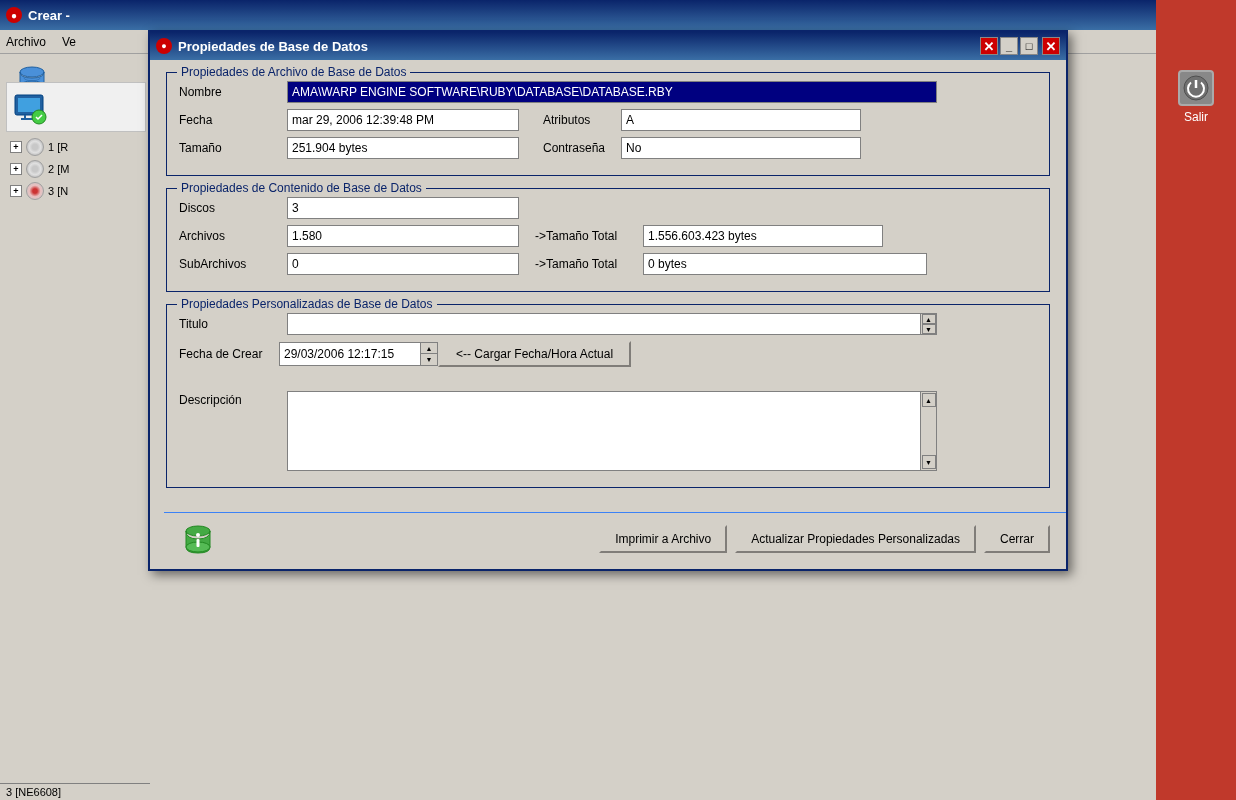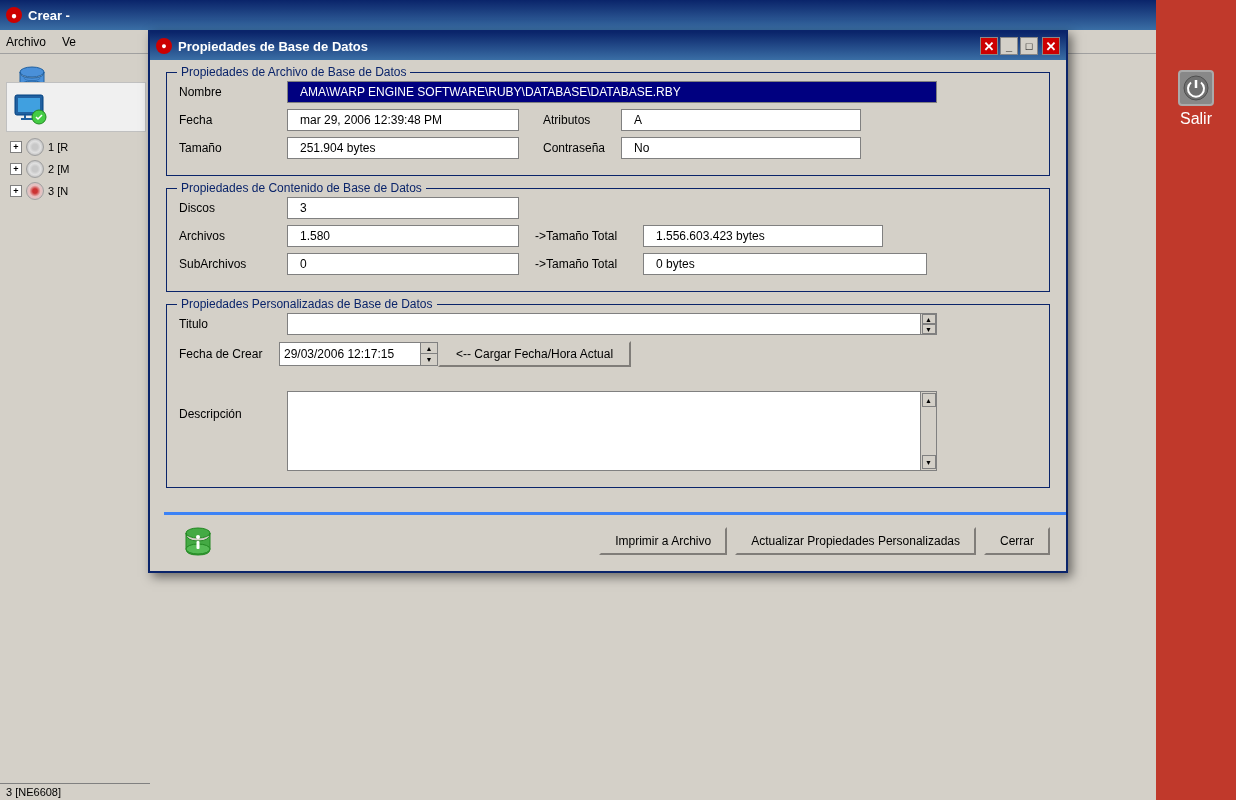--- a/index.html
+++ b/index.html
@@ -134,21 +134,21 @@
       flex-direction: column;
       align-items: center;
       padding-top: 30px;
     }
 
     .salir-btn {
       display: flex;
       flex-direction: column;
       align-items: center;
       color: white;
-      font-size: 16px;
+      font-size: 12px;
       margin-top: 40px;
     }
 
     .salir-icon {
       width: 36px; height: 36px;
       background: #888;
       border-radius: 4px;
       display: flex; align-items: center; justify-content: center;
       margin-bottom: 4px;
       border: 2px solid #aaa;
@@ -260,21 +260,21 @@
     }
 
     .form-label.narrow {
       min-width: 70px;
     }
 
     .form-input {
       height: 22px;
       border: 1px solid #808080;
       background: white;
-      padding: 2px 12px;
+      padding: 2px 4px;
       font-size: 12px;
       font-family: inherit;
       color: #000;
     }
 
     .form-input.medium {
       width: 232px;
     }
 
     .form-input.highlighted {
@@ -384,21 +384,21 @@
       flex: 1;
       background: #d4d0c8;
     }
 
     
     .modal-footer {
       display: flex;
       align-items: center;
       justify-content: space-between;
       padding: 8px 16px 12px 16px;
-      border-top: 3px solid #3b82f6;
+      border-top: 1px solid #3b82f6;
       margin-left: 14px;
     }
 
     .footer-left {
       display: flex;
       align-items: center;
     }
 
     .footer-buttons {
       display: flex;
@@ -583,21 +583,21 @@
             <input class="fecha-input" type="text" value="29/03/2006 12:17:15" style="">
             <div class="fecha-spinner">
               <div class="spinner-btn">▲</div>
               <div class="spinner-btn" style="border-bottom:none;">▼</div>
             </div>
           </div>
           <button class="cargar-btn">&lt;-- Cargar Fecha/Hora Actual</button>
         </div>
 
         <div class="form-row" style="align-items:flex-start;">
-          <span class="form-label" style="margin-top:16px;">Descripción</span>
+          <span class="form-label" style="margin-top:2px;">Descripción</span>
           <div class="descripcion-area" style="width:650px;">
             <textarea style="width: calc(100% - 16px); height: 100%; border: none; resize: none; background: white; font-family: inherit; font-size: 12px; padding: 2px 4px;"></textarea>
             <div class="desc-scrollbar">
               <div class="scroll-arrow" style="width:14px; height:14px; background:#d4d0c8; border:1px solid #808080; display:flex; align-items:center; justify-content:center; font-size:7px; margin:1px auto;">▲</div>
               <div class="scroll-track"></div>
               <div class="scroll-arrow" style="width:14px; height:14px; background:#d4d0c8; border:1px solid #808080; display:flex; align-items:center; justify-content:center; font-size:7px; margin:1px auto;">▼</div>
             </div>
           </div>
         </div>
       </div>

